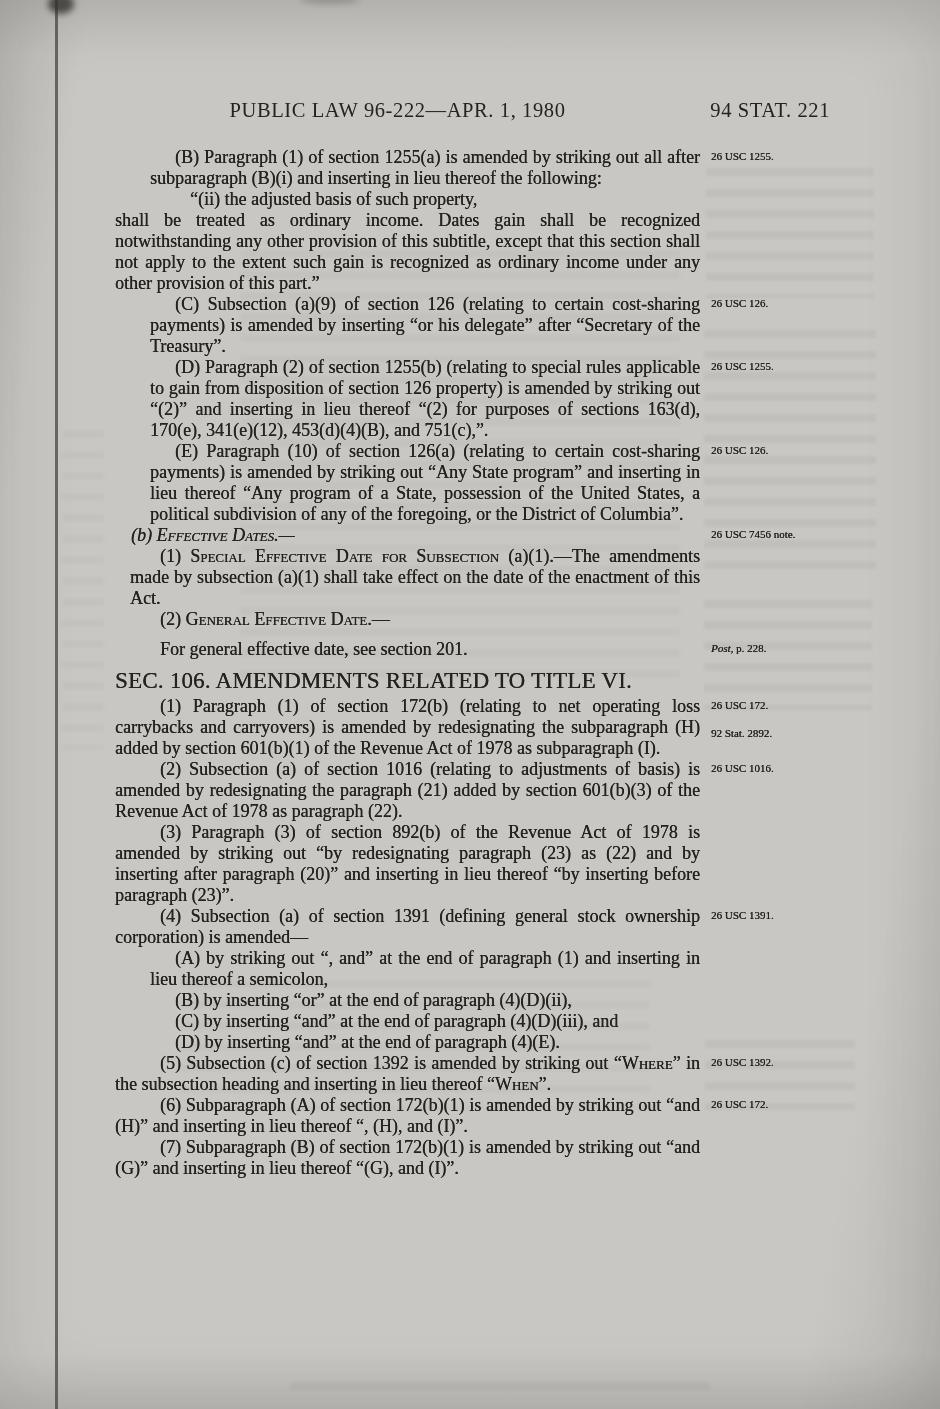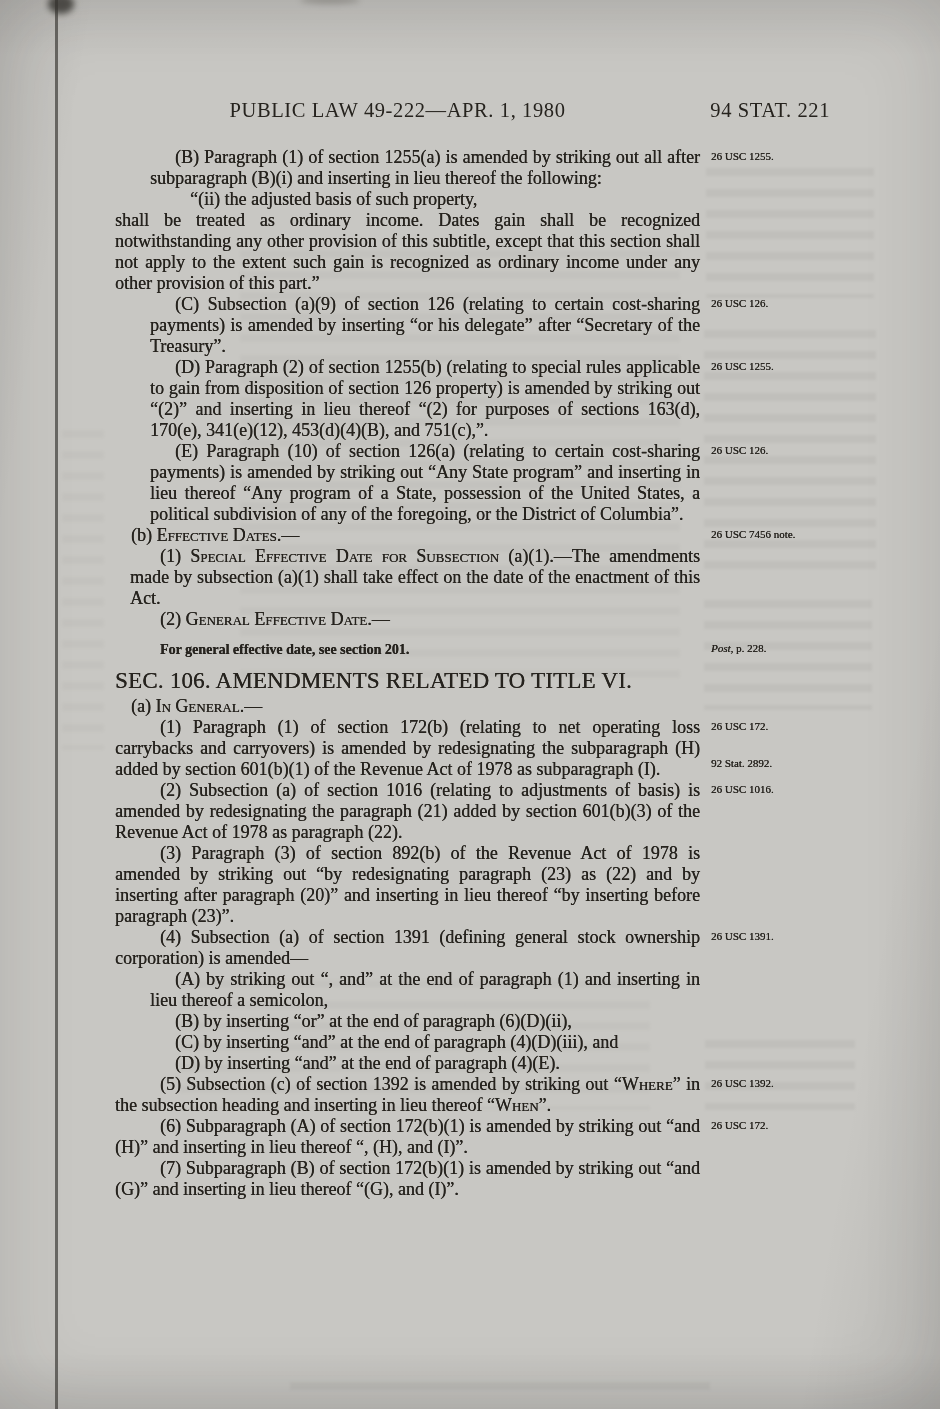--- a/index.html
+++ b/index.html
@@ -54,58 +54,58 @@
   .text-column{
     position:absolute;top:147px;left:115px;width:585px;
     font-size:18px;line-height:21px;
   }
   .block{position:relative;}
   .para{
     margin:0;text-align:justify;
     text-shadow:.2px 0 0 currentColor;
   }
   .p-flush .para{margin-left:0;text-indent:0;}
-  .p-a .para{margin-left:0;text-indent:16px;}
+  .p-a .para{margin-left:0;text-indent:16px;font-style:italic;}
   .p-b .para{margin-left:0;text-indent:45px;}
   .p-b1 .para{margin-left:15px;text-indent:30px;}
   .p-c .para{margin-left:35px;text-indent:25px;}
   .p-quote .para{margin-left:75px;text-indent:0;}
   .p-notebold{margin:9px 0 7px;}
-  .p-notebold .para{font-weight:bold;font-size:14px;text-indent:45px;}
+  .p-notebold .para{font-weight:normal;font-size:18px;text-indent:45px;}
   .p-sec{margin:10px 0 5px;}
   .p-sec .para{font-weight:normal;font-size:23px;letter-spacing:.2px;text-indent:0;text-align:left;}
   .sc{font-variant:small-caps;}
   .i{font-style:italic;}
   
   .margin-note{
     position:absolute;left:100%;margin-left:11px;top:1px;width:108px;
     font-size:11px;line-height:17.5px;text-align:left;
     text-shadow:.2px 0 0 currentColor;
   }
-  .margin-note.bottom{top:auto;bottom:8px;}
+  .margin-note.bottom{top:auto;bottom:17px;}
 </style>
 </head>
 <body>
 
 <div class="page">
 
   <div class="binding-line"></div>
   <div class="corner-smudge"></div>
   <div class="top-smudge"></div>
   <div class="ghost" style="left:706px;top:168px;width:168px;height:130px;"></div>
   <div class="ghost" style="left:704px;top:330px;width:172px;height:250px;"></div>
   <div class="ghost" style="left:704px;top:600px;width:168px;height:110px;"></div>
   <div class="ghost faint" style="left:240px;top:250px;width:440px;height:440px;"></div>
   <div class="ghost faint" style="left:180px;top:980px;width:470px;height:130px;"></div>
   <div class="ghost faint" style="left:62px;top:430px;width:42px;height:320px;"></div>
   <div class="ghost" style="left:705px;top:1040px;width:150px;height:70px;"></div>
   <div class="ghost" style="left:290px;top:1382px;width:420px;height:18px;"></div>
 
   <div class="header">
-    <div class="header-left">PUBLIC LAW 49-222—APR. 1, 1980</div>
+    <div class="header-left">PUBLIC LAW 96-222—APR. 1, 1980</div>
     <div class="header-right">94 STAT. 221</div>
   </div>
 
   <div class="text-column">
       <div class="block p-c">
         <p class="para"><span>(B) Paragraph (1) of section 1255(a) is amended by striking out all after subparagraph (B)(i) and inserting in lieu thereof the following:</span></p>
         <div class="margin-note"><span>26 USC 1255.</span></div>
       </div>
       <div class="block p-quote">
         <p class="para"><span>“(ii) the adjusted basis of such property,</span></p>
@@ -135,44 +135,41 @@
       <div class="block p-b1">
         <p class="para"><span>(2) </span><span class="sc">General Effective Date</span><span>.—</span></p>
       </div>
       <div class="block p-notebold">
         <p class="para"><span>For general effective date, see section 201.</span></p>
         <div class="margin-note"><span class="i">Post,</span><span> p. 228.</span></div>
       </div>
       <div class="block p-sec">
         <p class="para"><span>SEC. 106. AMENDMENTS RELATED TO TITLE VI.</span></p>
       </div>
-      <div class="block p-a">
-        <p class="para"><span>(a) </span><span class="sc">In General</span><span>.—</span></p>
-      </div>
       <div class="block p-b">
         <p class="para"><span>(1) Paragraph (1) of section 172(b) (relating to net operating loss carrybacks and carryovers) is amended by redesignating the subparagraph (H) added by section 601(b)(1) of the Revenue Act of 1978 as subparagraph (I).</span></p>
         <div class="margin-note"><span>26 USC 172.</span></div>
         <div class="margin-note bottom"><span>92 Stat. 2892.</span></div>
       </div>
       <div class="block p-b">
         <p class="para"><span>(2) Subsection (a) of section 1016 (relating to adjustments of basis) is amended by redesignating the paragraph (21) added by section 601(b)(3) of the Revenue Act of 1978 as paragraph (22).</span></p>
         <div class="margin-note"><span>26 USC 1016.</span></div>
       </div>
       <div class="block p-b">
         <p class="para"><span>(3) Paragraph (3) of section 892(b) of the Revenue Act of 1978 is amended by striking out “by redesignating paragraph (23) as (22) and by inserting after paragraph (20)” and inserting in lieu thereof “by inserting before paragraph (23)”.</span></p>
       </div>
       <div class="block p-b">
         <p class="para"><span>(4) Subsection (a) of section 1391 (defining general stock ownership corporation) is amended—</span></p>
         <div class="margin-note"><span>26 USC 1391.</span></div>
       </div>
       <div class="block p-c">
         <p class="para"><span>(A) by striking out “, and” at the end of paragraph (1) and inserting in lieu thereof a semicolon,</span></p>
       </div>
       <div class="block p-c">
-        <p class="para"><span>(B) by inserting “or” at the end of paragraph (6)(D)(ii),</span></p>
+        <p class="para"><span>(B) by inserting “or” at the end of paragraph (4)(D)(ii),</span></p>
       </div>
       <div class="block p-c">
         <p class="para"><span>(C) by inserting “and” at the end of paragraph (4)(D)(iii), and</span></p>
       </div>
       <div class="block p-c">
         <p class="para"><span>(D) by inserting “and” at the end of paragraph (4)(E).</span></p>
       </div>
       <div class="block p-b">
         <p class="para"><span>(5) Subsection (c) of section 1392 is amended by striking out “</span><span class="sc">Where</span><span>” in the subsection heading and inserting in lieu thereof “</span><span class="sc">When</span><span>”.</span></p>
         <div class="margin-note"><span>26 USC 1392.</span></div>

